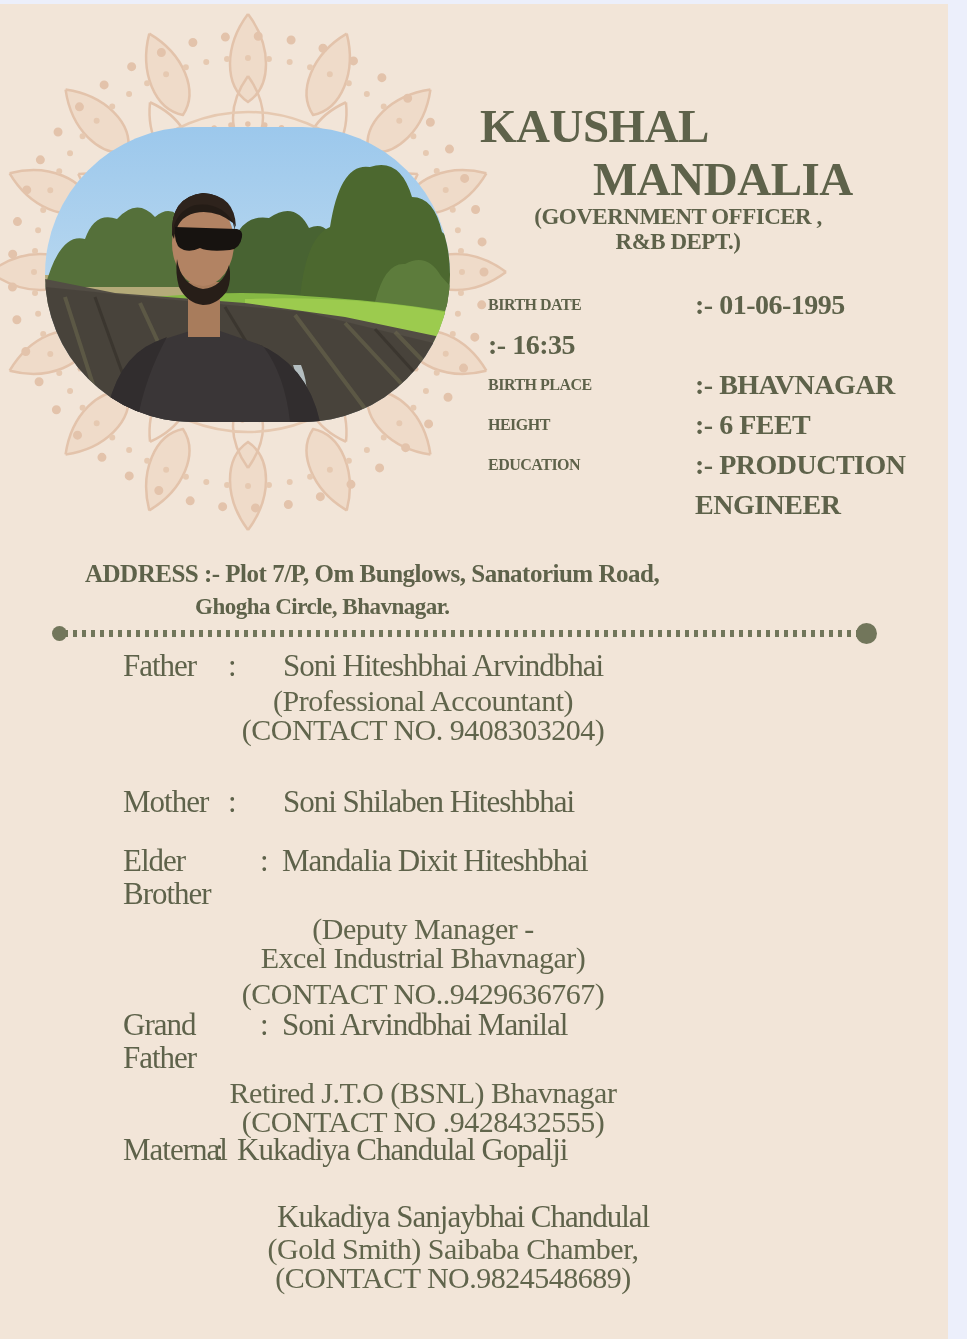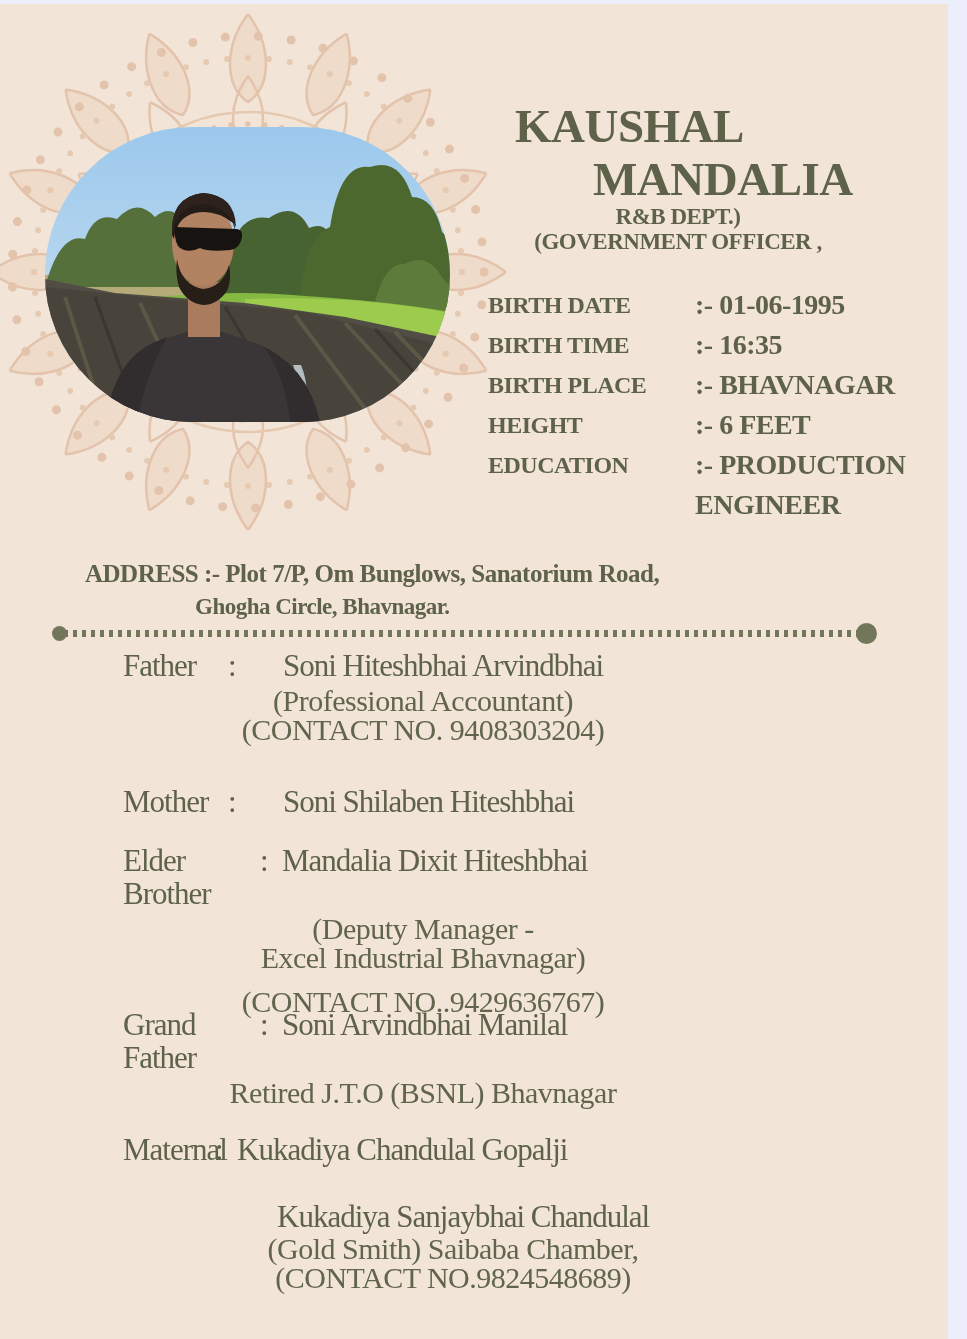--- a/index.html
+++ b/index.html
@@ -15,35 +15,35 @@
   }
   
   .mandala{position:absolute;left:-32px;top:-12px;width:560px;height:560px;}
   
   .photo{
     position:absolute;left:45px;top:123px;width:405px;height:295px;
     border-radius:150px;overflow:hidden;
   }
   
   .h-first{
-    position:absolute;left:515px;top:96px;
+    position:absolute;left:480px;top:96px;
     font-size:47px;font-weight:700;letter-spacing:-0.5px;line-height:52px;font-family:Liberation Serif, serif;
   }
   .h-last{
     position:absolute;left:593px;top:149px;
     font-size:47px;font-weight:700;letter-spacing:-0.5px;line-height:52px;
   }
   .h-sub{
     position:absolute;left:478px;top:200px;width:400px;
     text-align:center;font-size:23px;font-weight:700;letter-spacing:-0.5px;line-height:25px;
   }
   
   .details{position:absolute;left:488px;top:281px;width:470px;}
   .d-row{display:flex;align-items:flex-start;line-height:40px;}
-  .d-label{width:207px;flex:none;font-size:24px;font-weight:700;letter-spacing:-0.5px;}
+  .d-label{width:207px;flex:none;font-size:16px;font-weight:700;letter-spacing:-0.5px;}
   .d-value{width:255px;font-size:28px;font-weight:700;letter-spacing:-0.5px;}
   
   .addr1{position:absolute;left:85px;top:556px;font-size:25px;font-weight:700;letter-spacing:-0.5px;}
   .addr2{position:absolute;left:195px;top:590px;font-size:23px;font-weight:700;letter-spacing:-0.5px;}
   
   .divider{position:absolute;left:64px;top:626px;width:796px;height:7px;
     background:repeating-linear-gradient(90deg,#72765b 0 4px,transparent 4px 9px);}
   .div-dot-l{position:absolute;left:52px;top:622px;width:15px;height:15px;border-radius:50%;background:#72765b;}
   .div-dot-r{position:absolute;left:856px;top:619px;width:21px;height:21px;border-radius:50%;background:#72765b;}
   
@@ -170,31 +170,30 @@
         <path d="M127,108 Q125,70 158,66 Q190,68 191,100 Q178,74 150,78 Q130,84 127,108" fill="#2e231c"></path>
         <path d="M130,100 l62,2 q6,1 5,8 q-2,12 -12,13 q-22,2 -30,-2 q-8,4 -16,2 q-8,-2 -9,-14 z" fill="#171310"></path>
         <path d="M132,132 q4,26 26,30 q20,-2 26,-24 q3,14 -2,26 q-10,14 -24,14 q-16,-2 -24,-18 q-4,-14 -2,-28 z" fill="#271e18"></path>
         <path d="M138,148 q18,12 40,2 l-4,12 q-16,8 -32,-2 z" fill="#2e2containers41b" opacity="0"></path>
       </svg>
     </div>
 
     <div class="h-first">KAUSHAL</div>
     <div class="h-last">MANDALIA</div>
     <div class="h-sub">
+      <div>(GOVERNMENT OFFICER ,</div>
       <div>R&amp;B DEPT.)</div>
-      <div>(GOVERNMENT OFFICER ,</div>
     </div>
 
     <div class="details">
       <div class="d-row">
         <span class="d-label">BIRTH DATE</span>
         <span class="d-value">:- 01-06-1995</span>
       </div>
       <div class="d-row">
-        <span class="d-label">BIRTH TIME</span>
         <span class="d-value">:- 16:35</span>
       </div>
       <div class="d-row">
         <span class="d-label">BIRTH PLACE</span>
         <span class="d-value">:- BHAVNAGAR</span>
       </div>
       <div class="d-row">
         <span class="d-label">HEIGHT</span>
         <span class="d-value">:-  6 FEET</span>
       </div>
@@ -230,30 +229,31 @@
     </div>
 
     <div class="fam" style="top:840px">
       <div class="fam-line1">
         <span class="fl lw-b">Elder Brother</span>
         <span class="fs sw-b">:</span>
         <span class="fn">Mandalia Dixit Hiteshbhai</span>
       </div>
       <div class="fam-sub">(Deputy Manager -</div>
       <div class="fam-sub" style="margin-top:0">Excel Industrial Bhavnagar)</div>
-      <div class="fam-sub" style="margin-top:16px">(CONTACT NO..9429636767)</div>
+      <div class="fam-sub" style="margin-top:8px">(CONTACT NO..9429636767)</div>
     </div>
 
     <div class="fam" style="top:1004px">
       <div class="fam-line1">
         <span class="fl lw-b">Grand Father</span>
         <span class="fs sw-b">:</span>
         <span class="fn">Soni Arvindbhai Manilal</span>
       </div>
       <div class="fam-sub">Retired J.T.O (BSNL) Bhavnagar</div>
+      <div class="fam-sub" style="margin-top:0">(CONTACT NO .9428432555)</div>
     </div>
 
     <div class="fam" style="top:1129px">
       <div class="fam-line1">
         <span class="fl lw-c">Maternal</span>
         <span class="fs sw-c">:</span>
         <span class="fn">Kukadiya Chandulal Gopalji</span>
       </div>
     </div>
 

